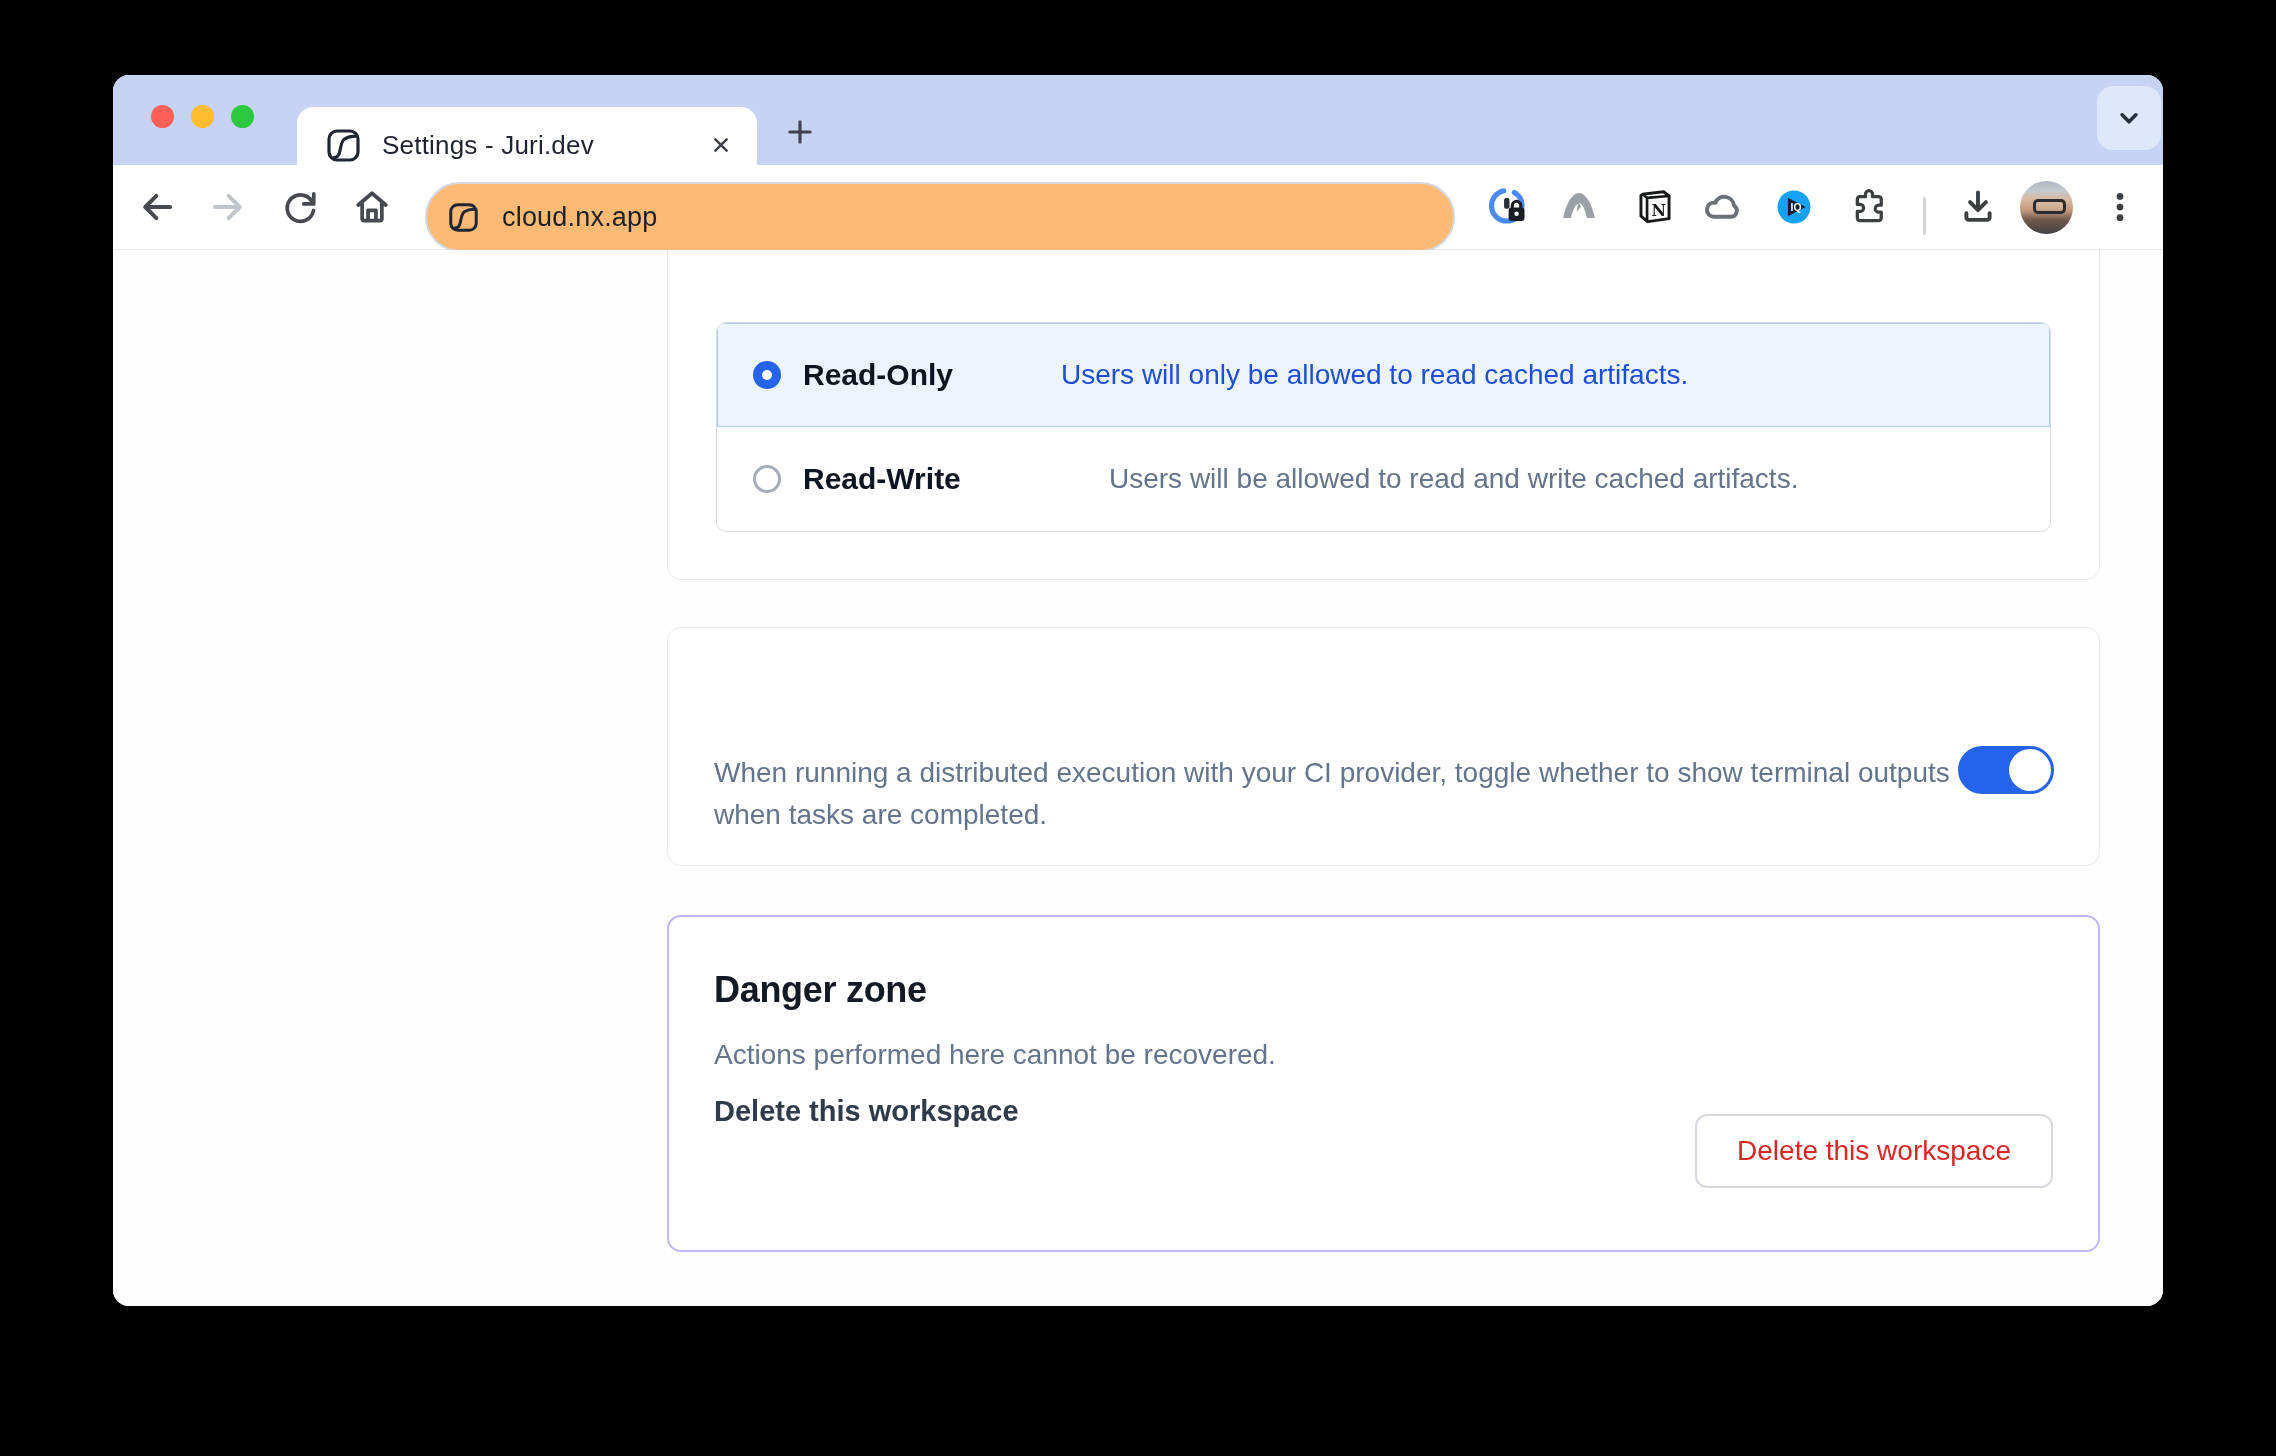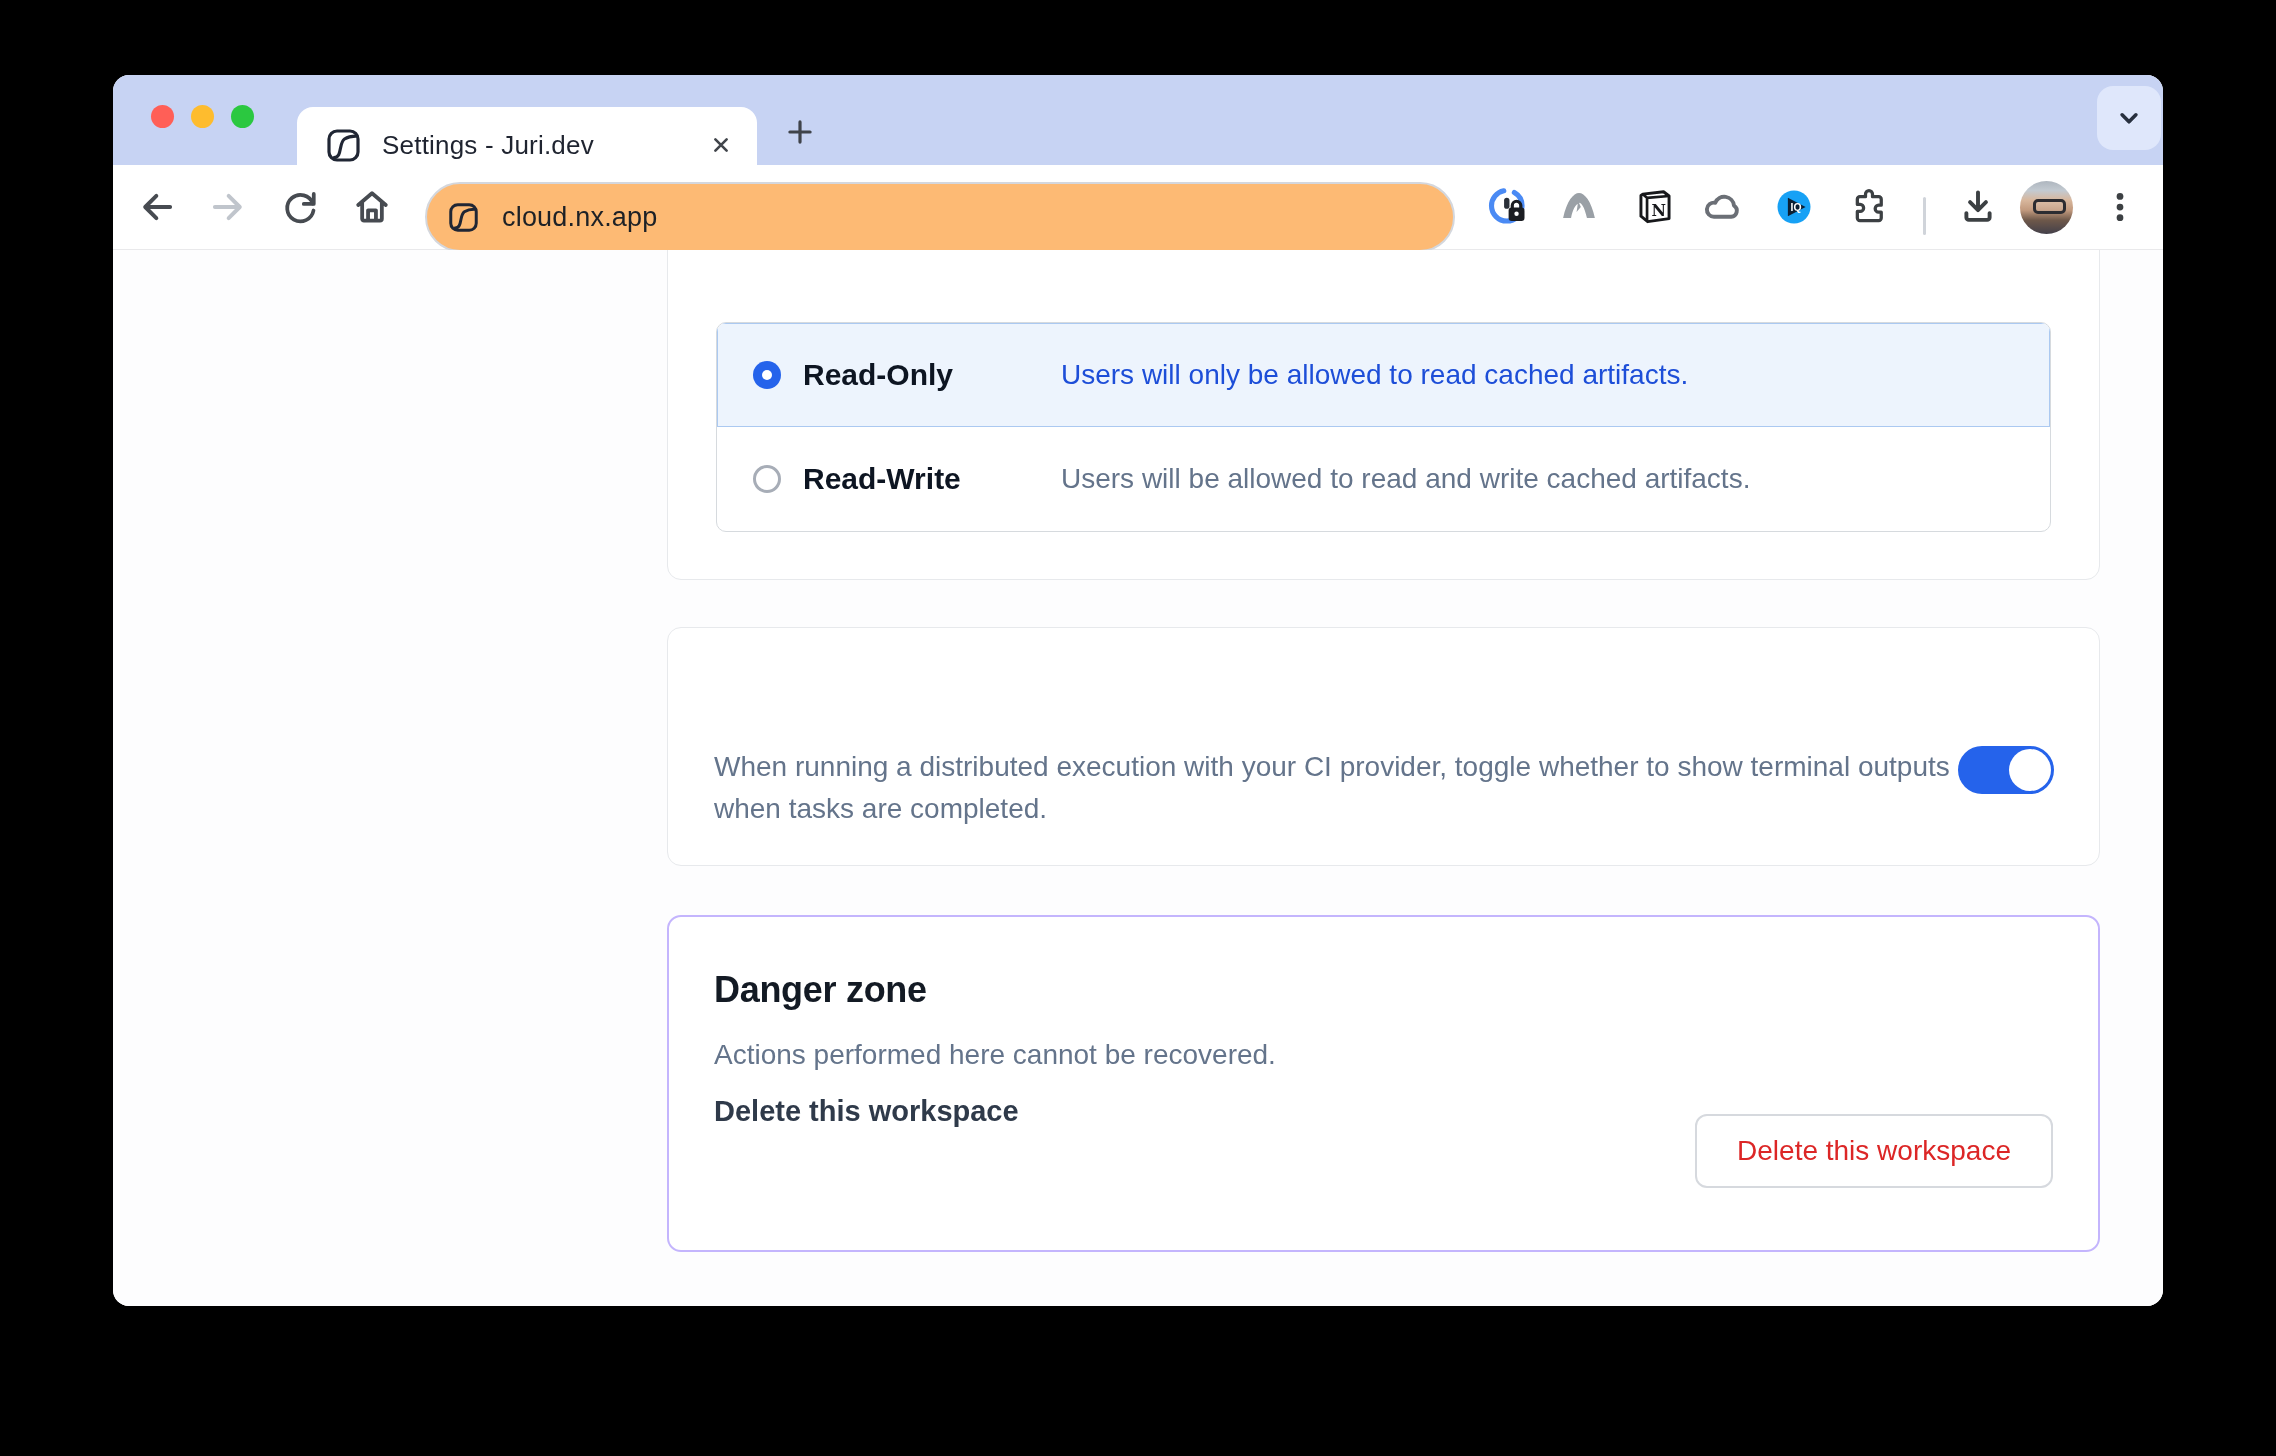--- a/index.html
+++ b/index.html
@@ -58,25 +58,25 @@
   .access-row { position:relative; height:104px; display:flex; align-items:center; }
   .access-row.selected { background:#edf4fd; box-shadow:inset 0 0 0 1px #abc9f1; }
   .radio { position:absolute; left:36px; width:28px; height:28px; border-radius:50%; }
   .radio.on { background:#2563eb; }
   .radio.on::after { content:""; position:absolute; left:9px; top:9px; width:10px; height:10px;
                      border-radius:50%; background:#fff; }
   .radio.off { background:#fff; border:3px solid #a7adb7; }
   .access-label { position:absolute; left:86px; font-size:30px; font-weight:700; color:#0d1522; }
   .access-desc { position:absolute; left:344px; font-size:28px; }
   .access-row.selected .access-desc { color:#1d4ed8; }
-  .access-row.plain .access-desc { color:#64748b; }
+  .access-row.plain .access-desc { color:#64748b;margin-left:48px; }
 
   .card-terminal { left:554px; top:377px; width:1433px; height:239px; }
   .term-title { position:absolute; left:46px; top:36px; font-size:32px; font-weight:600; color:#161c26; letter-spacing:-.2px; }
-  .term-desc { position:absolute; left:46px; top:118px; width:1240px; font-size:28px; line-height:42px; color:#64748b; }
+  .term-desc { position:absolute; left:46px; top:124px; width:1240px; font-size:28px; line-height:42px; color:#64748b; }
   .toggle { position:absolute; left:1290px; top:118px; width:96px; height:48px; border-radius:24px; background:#c2c8d2; }
   .toggle.on { background:#2563eb; }
   .toggle .knob { position:absolute; top:3px; left:3px; width:42px; height:42px; border-radius:50%; background:#fff; }
   .toggle.on .knob { left:auto; right:3px; }
 
   .card-danger { left:554px; top:665px; width:1433px; height:337px; border:2px solid #c4b5fd; }
   .danger-title { position:absolute; left:45px; top:52px; font-size:36px; font-weight:600; color:#131a24; letter-spacing:-.3px; }
   .danger-sub { position:absolute; left:45px; top:122px; font-size:28px; color:#64748b; }
   .danger-item-title { position:absolute; left:45px; top:178px; font-size:29px; font-weight:600; color:#2f3a4a; }
   .danger-item-desc { position:absolute; left:45px; top:226px; width:900px; font-size:28px; line-height:42px; color:#64748b; }

